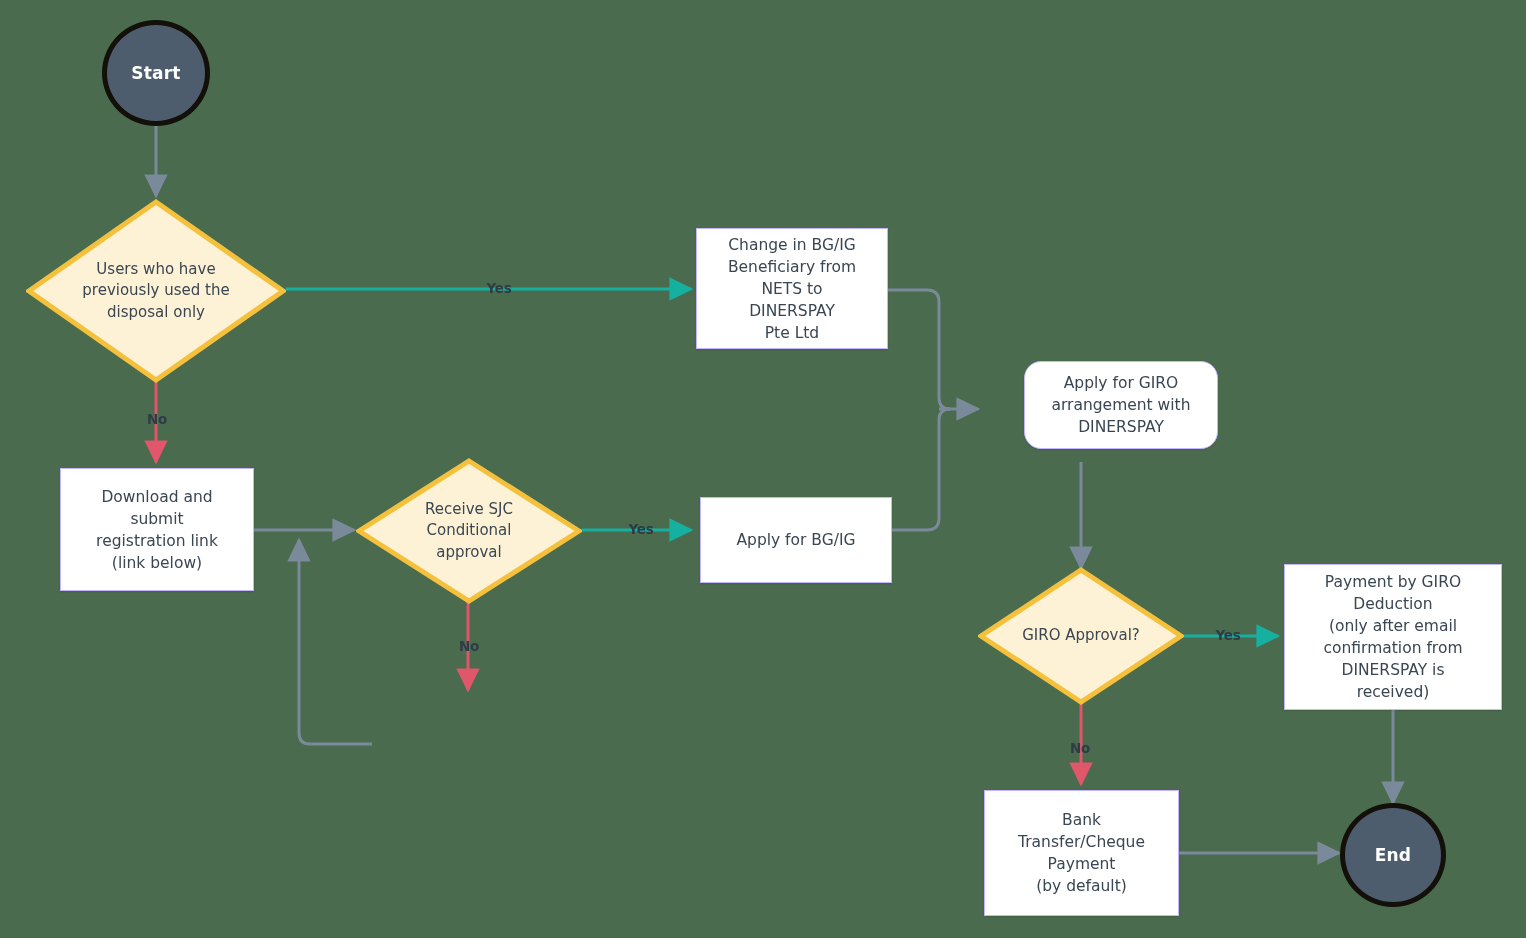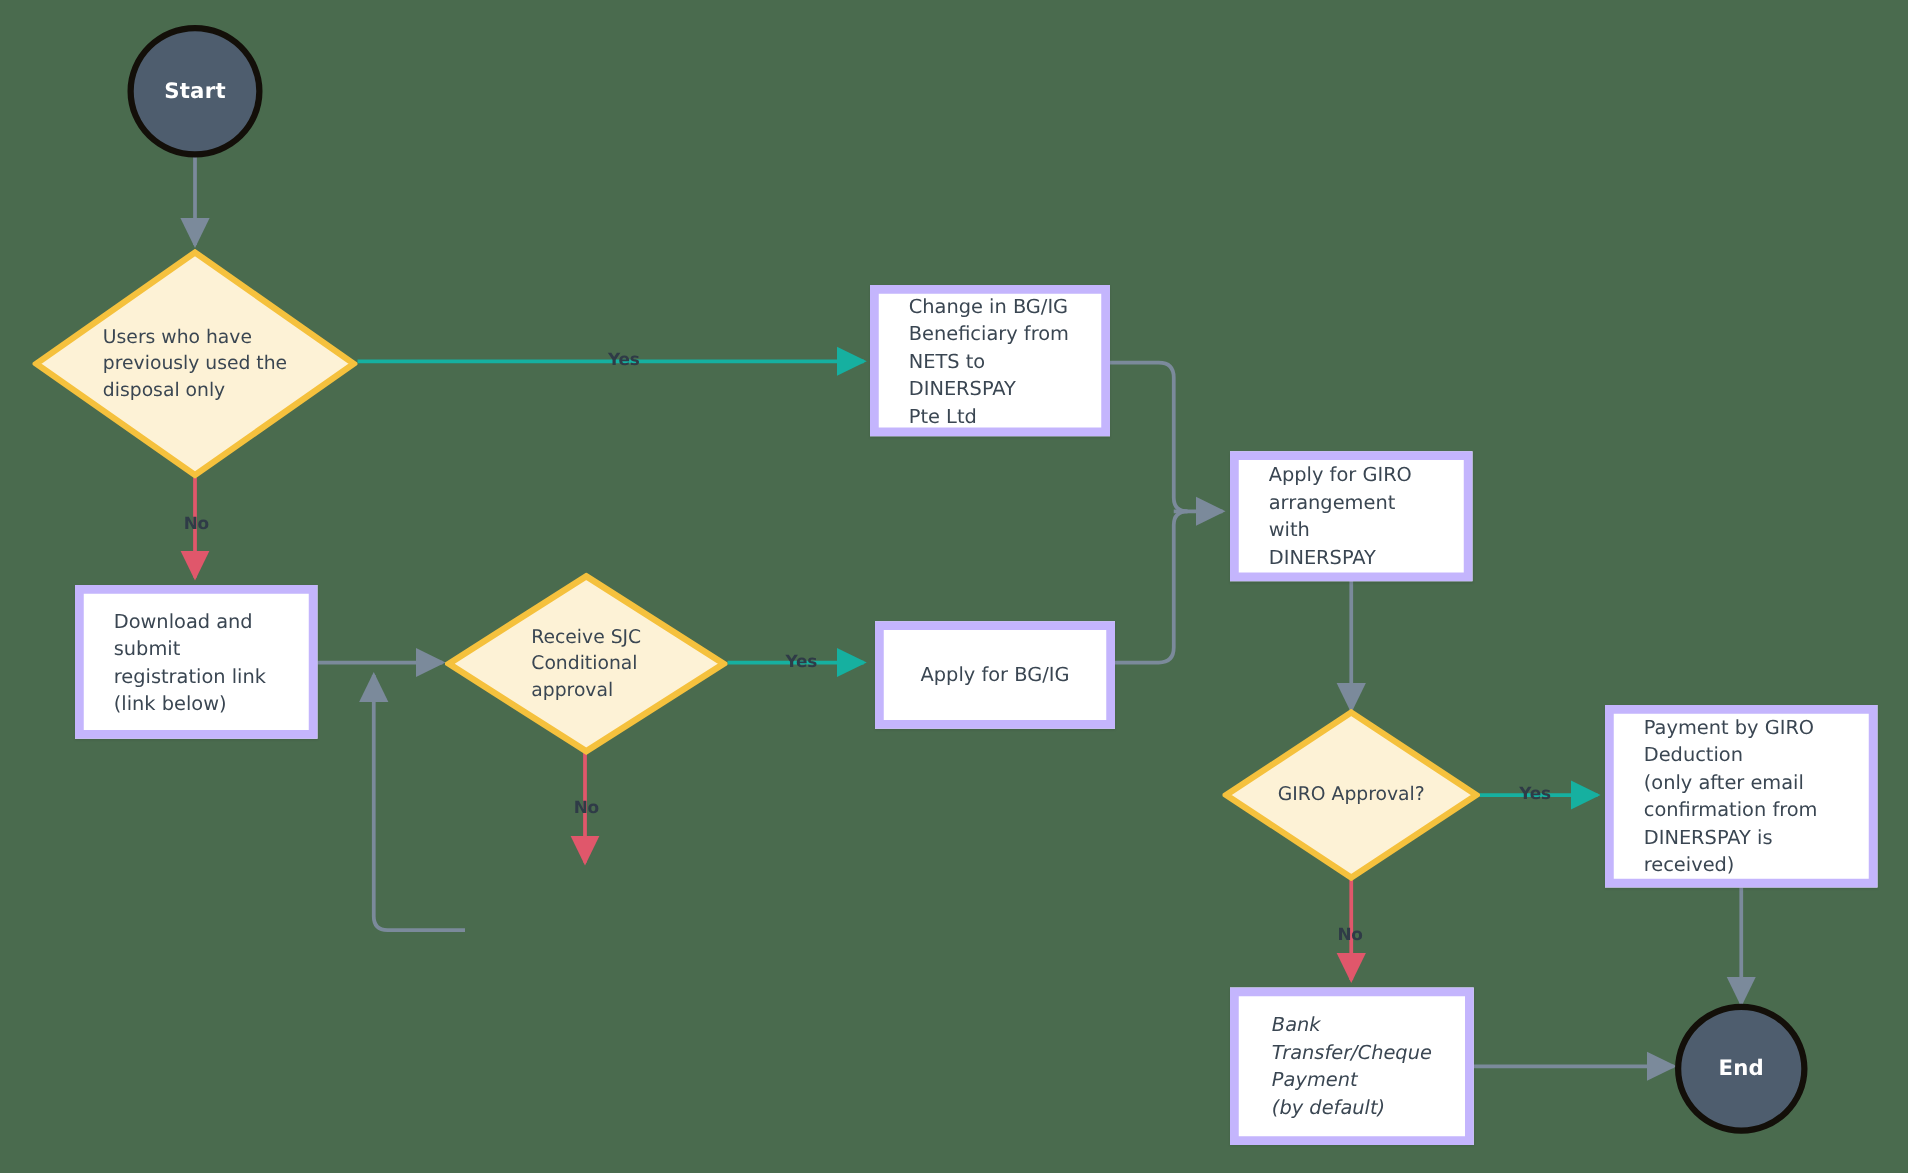--- a/index.html
+++ b/index.html
@@ -21,36 +21,36 @@
     width: 1526px;
     height: 938px;
     pointer-events: none;
   }
   .node {
     position: absolute;
     box-sizing: border-box;
     display: flex;
     align-items: center;
     justify-content: center;
-    text-align: left;
+    text-align: center;
   }
   
   .terminator {
     border-radius: 50%;
     background: #4e5d6e;
     border: 5px solid #130f09;
     color: #ffffff;
     font-weight: bold;
     font-size: 17px;
     letter-spacing: 0.2px;
   }
   
   .process {
     background: #ffffff;
-    border: 7px solid #c4b5fd;
+    border: 1px solid #c4b5fd;
     color: #3a4652;
     font-size: 15.5px;
     line-height: 1.42;
     padding: 6px 24px;
     box-shadow: 0 1px 2px rgba(0,0,0,0.10);
   }
   
   .decision {
     background: transparent;
     color: #3a4652;
@@ -179,21 +179,21 @@
     </div>
   </div>
 
   <div class="node process" style="left:700px; top:497px; width:192px; height:86px;">
     <div>
       <div>Apply for BG/IG</div>
     </div>
   </div>
 
 
-  <div class="node process" style="left:984px; top:361px; width:194px; height:104px;">
+  <div class="node process" style="left:1024px; top:361px; width:194px; height:88px;border-radius:17px;">
     <div>
       <div>Apply for GIRO</div>
       <div>arrangement with</div>
       <div>DINERSPAY</div>
     </div>
   </div>
 
   <div class="node decision" style="left:978px; top:567px; width:206px; height:138px;">
     <svg class="dshape" viewBox="0 0 206 138" preserveAspectRatio="none">
       <polygon points="103,3 203,69 103,135 3,69" fill="#fdf2d6" stroke="#f5c13d" stroke-width="5"></polygon>
@@ -206,21 +206,21 @@
   <div class="node process" style="left:1284px; top:564px; width:218px; height:146px;">
     <div>
       <div>Payment by GIRO</div>
       <div>Deduction</div>
       <div>(only after email</div>
       <div>confirmation from</div>
       <div>DINERSPAY is received)</div>
     </div>
   </div>
 
-  <div class="node process" style="left:984px; top:790px; width:195px; height:126px;font-style:italic;">
+  <div class="node process" style="left:984px; top:790px; width:195px; height:126px;">
     <div>
       <div>Bank</div>
       <div>Transfer/Cheque</div>
       <div>Payment</div>
       <div>(by default)</div>
     </div>
   </div>
 
   <div class="node terminator" style="left:1340px; top:803px; width:106px; height:104px;">
     <span>End</span>

